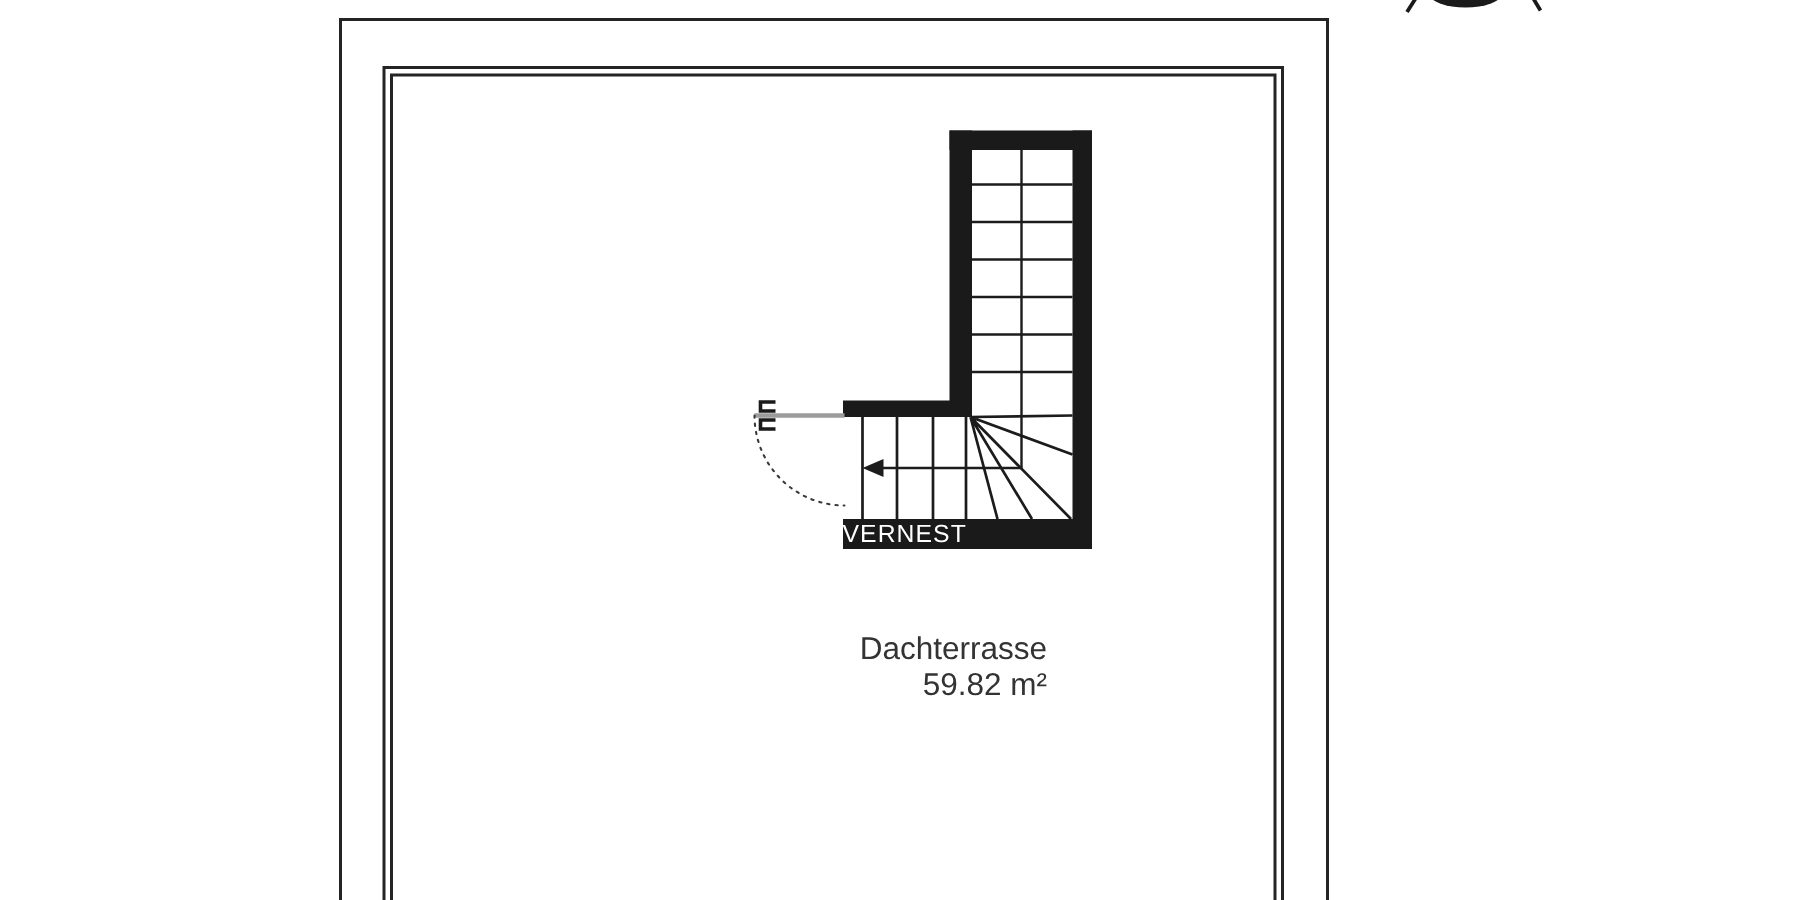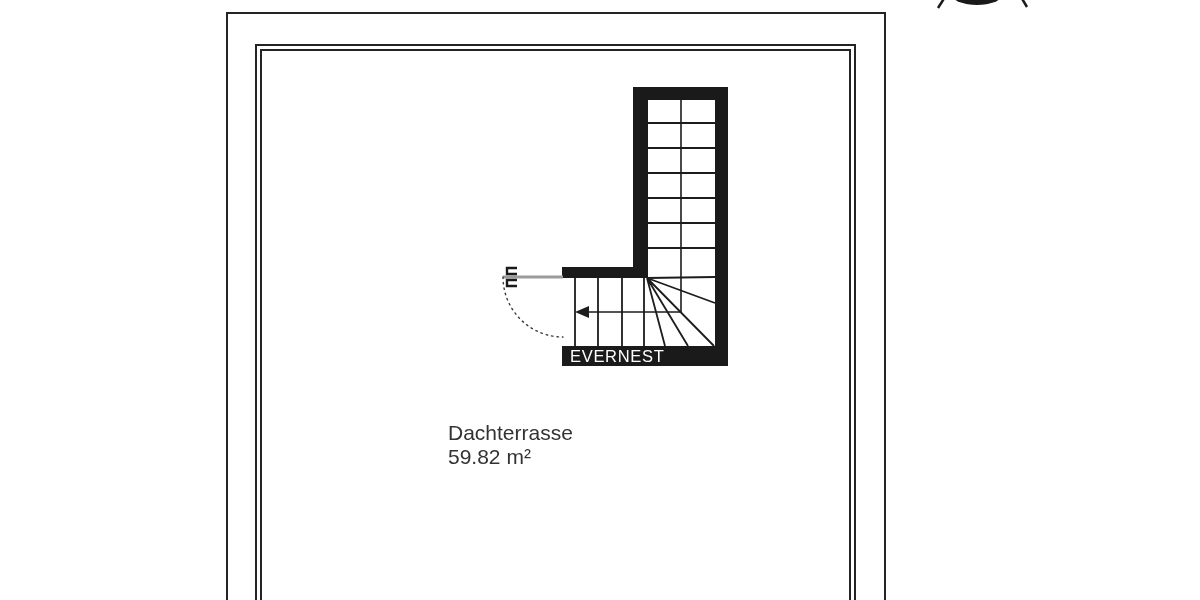--- a/index.html
+++ b/index.html
@@ -29,26 +29,26 @@
   .walk-arrow{fill:var(--line,#1c1c1c);stroke:none;}
   .door-leaf{stroke:var(--door,#9b9b9b);stroke-width:3;fill:none;}
   .door-bracket{stroke:var(--wall,#1a1a1a);stroke-width:2.4;fill:none;}
   .door-arc{
     stroke:var(--arc,#3a3a3a);stroke-width:1.4;fill:none;
     stroke-dasharray:1.5 4;stroke-linecap:round;
   }
   .logo-frag{fill:var(--wall,#1a1a1a);}
   .logo-stroke{stroke:var(--wall,#1a1a1a);stroke-width:2.5;fill:none;}
   .watermark{
-    position:absolute;left:570px;top:347px;height:18px;line-height:18px;
+    position:absolute;left:550px;top:347px;height:18px;line-height:18px;
     font-size:16.5px;letter-spacing:0.7px;
     color:var(--watermark_text,#ffffff);white-space:nowrap;
   }
   .room-label{
-    position:absolute;left:448px;top:421px;width:250px;text-align:left;
+    position:absolute;left:448px;top:421px;width:250px;text-align:right;
     color:var(--text,#333333);font-size:21px;line-height:24px;
   }
 </style>
 </head>
 <body>
 
 <div class="canvas">
 
   <div class="frame outer"></div>
   <div class="frame inner-a"></div>

